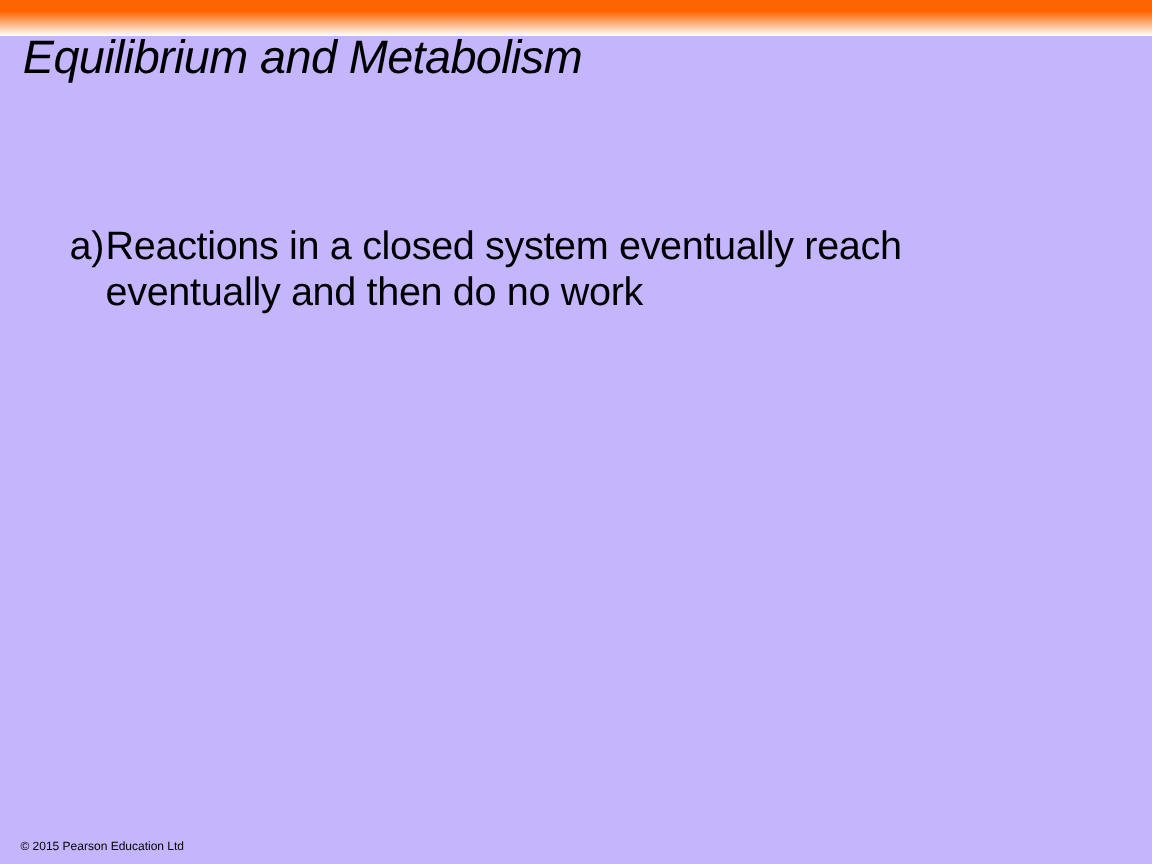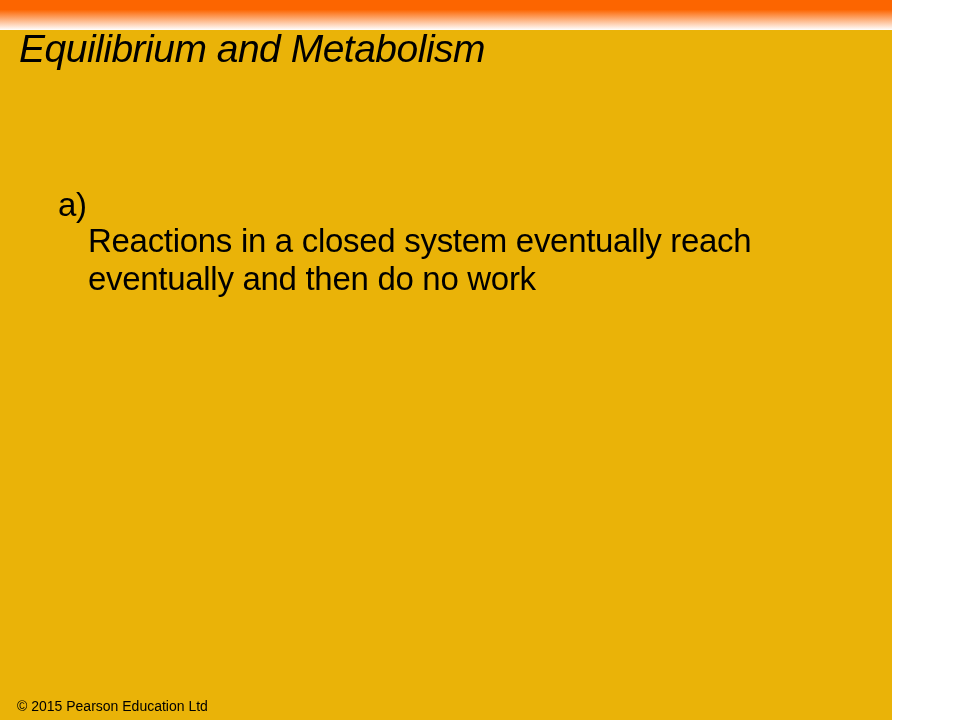--- a/index.html
+++ b/index.html
@@ -3,23 +3,23 @@
 <meta charset="utf-8">
 <style>
   html, body {
     margin: 0;
     padding: 0;
     background: #ffffff;
     font-family: "Liberation Sans", sans-serif;
   }
   .slide {
     position: relative;
-    width: 892px;
+    width: 960px;
     height: 720px;
-    background: #eab308;
+    background: #c4b5fd;
     overflow: hidden;
   }
   .top-bar {
     position: absolute;
     top: 0;
     left: 0;
     width: 960px;
     height: 30px;
     background: linear-gradient(to bottom,
       var(--accent, #FC6500) 0%,
@@ -50,27 +50,26 @@
     line-height: 38px;
     letter-spacing: -0.3px;
   }
   .bullet .marker {
     flex: 0 0 auto;
     width: 30px;
     white-space: nowrap;
   }
   .bullet .bullet-text {
     max-width: 740px;
-    margin-top: 36px;
   }
   .footer {
     position: absolute;
     left: 17px;
     bottom: 6px;
-    font-size: 14px;
+    font-size: 10px;
     line-height: 16px;
     color: #000000;
     white-space: nowrap;
   }
 </style>
 </head>
 <body>
 
 <div class="slide">
 

